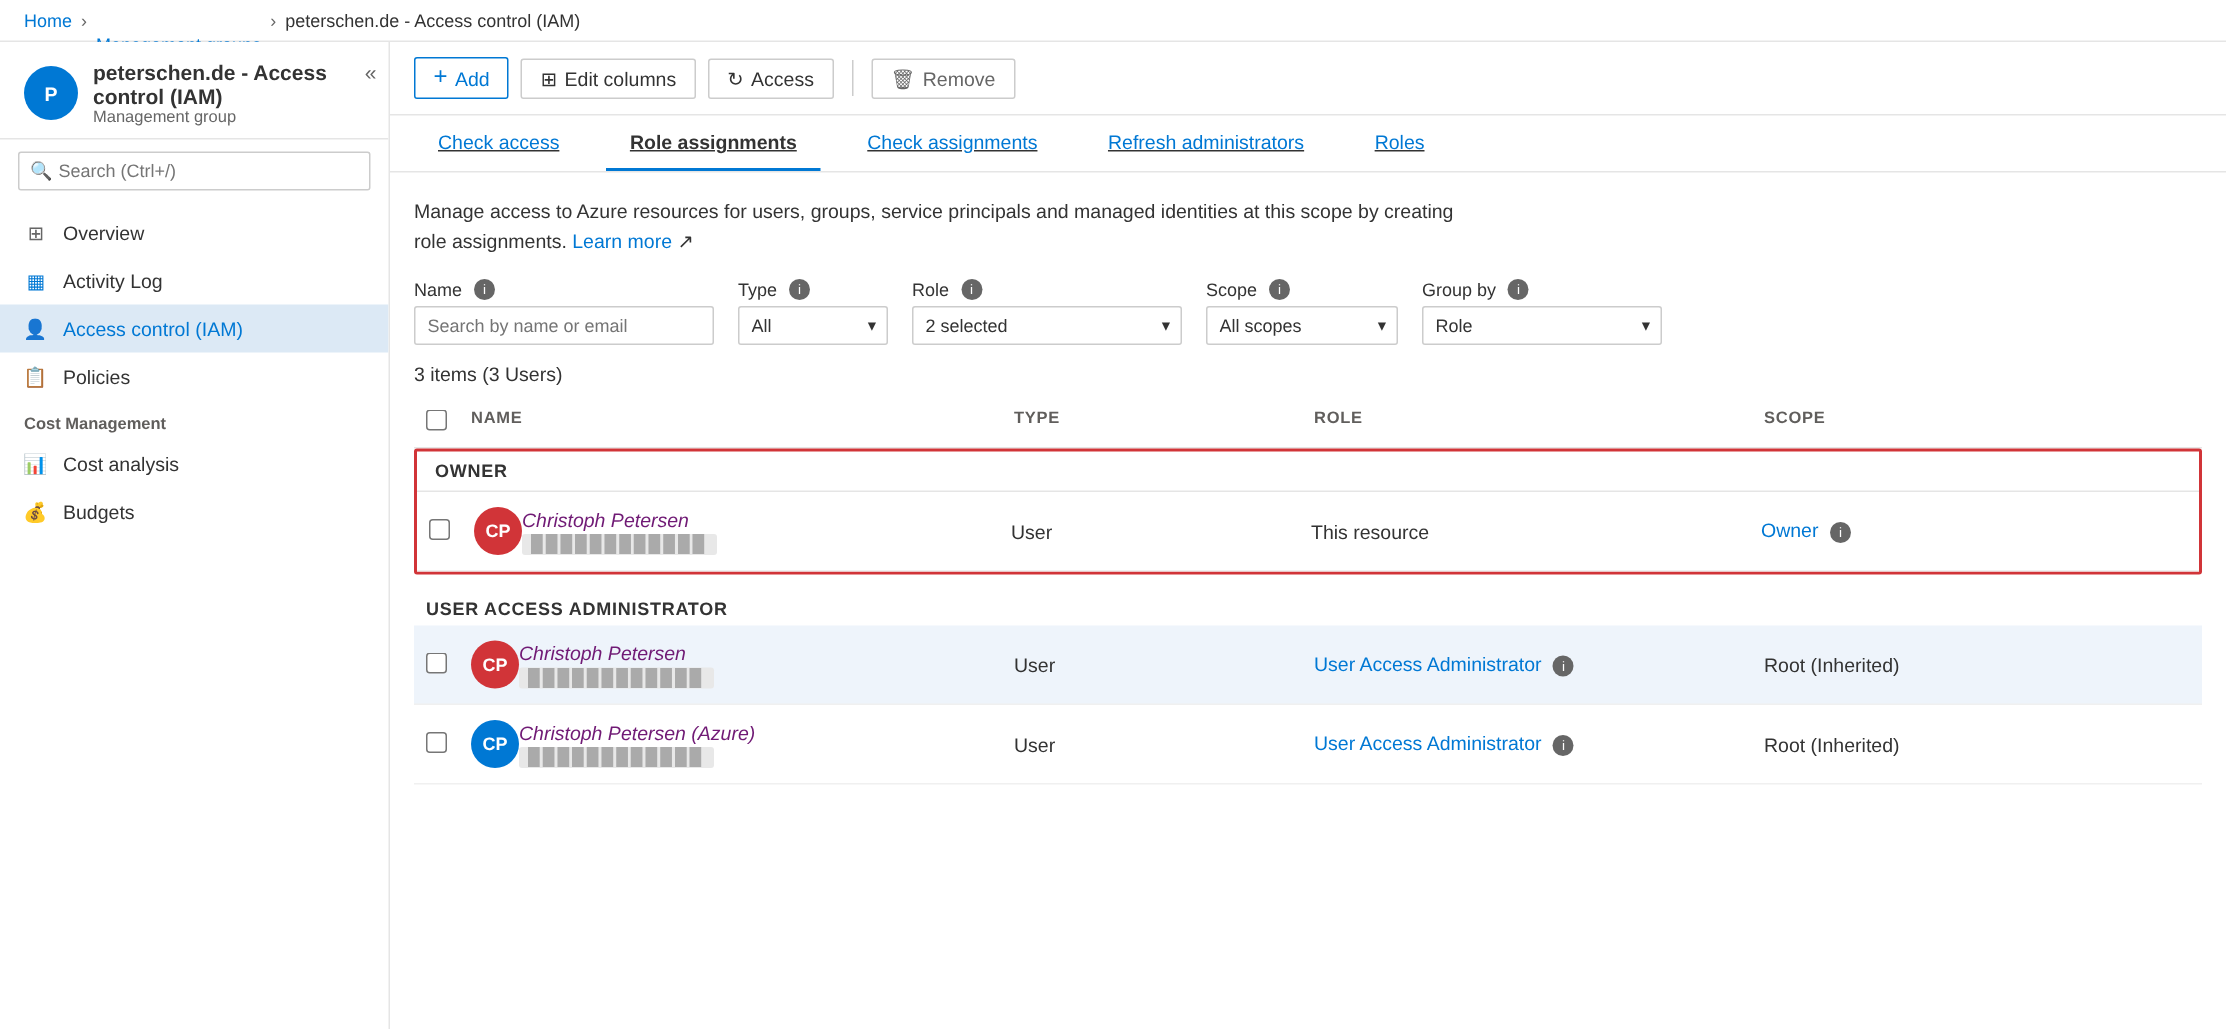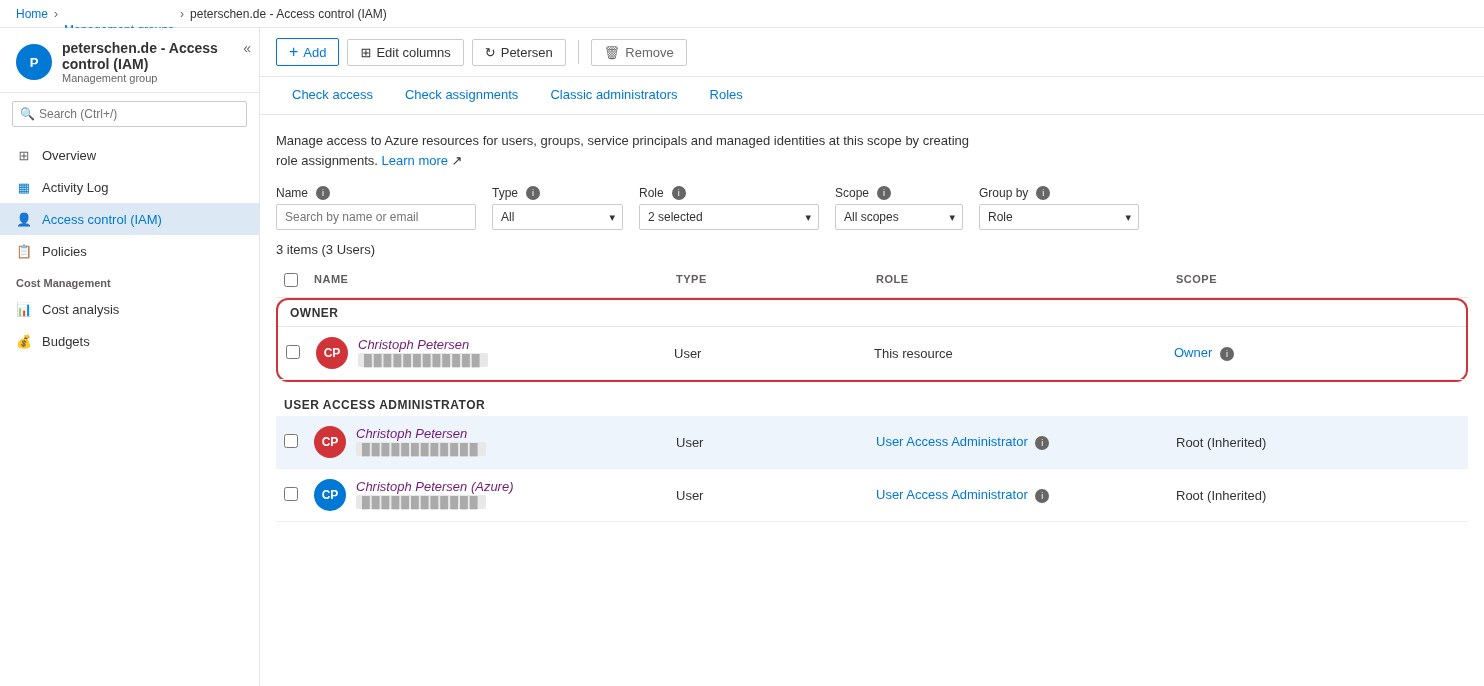--- a/index.html
+++ b/index.html
@@ -24,53 +24,53 @@
     .section-label { padding: 10px 16px 4px; font-size: 11px; font-weight: 600; color: #605e5c; text-transform: none; }
 
     
     .content { flex: 1; display: flex; flex-direction: column; overflow: hidden; }
     .toolbar { padding: 10px 16px; border-bottom: 1px solid #e5e5e5; display: flex; align-items: center; gap: 8px; }
     .toolbar-btn { display: flex; align-items: center; gap: 5px; padding: 5px 12px; background: #fff; border: 1px solid #ccc; border-radius: 2px; cursor: pointer; font-size: 13px; color: #333; }
     .toolbar-btn-primary { color: #0078d4; border-color: #0078d4; }
     .toolbar-sep { width: 1px; height: 24px; background: #ccc; margin: 0 4px; }
     .toolbar-btn-remove { color: #666; }
 
-    .tabs-bar { padding: 0 16px; border-bottom: 1px solid #e5e5e5; display: flex; gap: 0; }
+    .tabs-bar { padding: 0 16px; border-bottom: 1px solid #e5e5e5; display: flex; gap: 15px; text-decoration: underline; }
     .tab { padding: 10px 16px; cursor: pointer; font-size: 13px; color: #0078d4; border-bottom: 2px solid transparent; }
     .tab.active { color: #333; border-bottom: 2px solid #0078d4; font-weight: 600; }
 
     .content-body { flex: 1; overflow-y: auto; padding: 16px; }
     .description { font-size: 13px; color: #333; margin-bottom: 16px; max-width: 700px; line-height: 1.5; }
     .description a { color: #0078d4; text-decoration: none; }
 
     
     .filters { display: flex; gap: 16px; margin-bottom: 12px; align-items: flex-end; }
     .filter-group { display: flex; flex-direction: column; gap: 4px; }
     .filter-label { font-size: 12px; color: #333; display: flex; align-items: center; gap: 4px; }
     .filter-input { padding: 5px 8px; border: 1px solid #ccc; border-radius: 2px; font-size: 12px; width: 200px; color: #333; outline: none; }
     .filter-select { padding: 5px 28px 5px 8px; border: 1px solid #ccc; border-radius: 2px; font-size: 12px; color: #333; background: #fff; appearance: none; cursor: pointer; outline: none; }
     .select-wrapper { position: relative; display: inline-block; }
     .select-wrapper::after { content: '▾'; position: absolute; right: 8px; top: 50%; transform: translateY(-50%); pointer-events: none; color: #333; font-size: 11px; }
-    .select-sm { width: 131px; }
+    .select-sm { width: 100px; }
     .select-md { width: 180px; }
     .select-lg { width: 128px; }
     .select-xl { width: 160px; }
 
     .items-count { font-size: 13px; color: #333; margin-bottom: 8px; }
 
     
     .table-header { display: grid; grid-template-columns: 30px 1fr 200px 300px 300px; padding: 8px 0; border-bottom: 1px solid #e5e5e5; }
     .th { font-size: 11px; font-weight: 600; color: #605e5c; text-transform: uppercase; letter-spacing: 0.5px; padding: 0 8px; }
 
     .group-label { font-size: 12px; font-weight: 600; color: #333; text-transform: uppercase; padding: 8px 8px 4px; letter-spacing: 0.5px; }
 
     .table-row { display: grid; grid-template-columns: 30px 1fr 200px 300px 300px; padding: 10px 0; border-bottom: 1px solid #f0f0f0; align-items: center; }
     .td { padding: 0 8px; font-size: 13px; color: #333; }
 
-    .user-cell { display: flex; gap: 10px; }
+    .user-cell { display: flex; align-items: center; }
     .user-avatar-sm { width: 32px; height: 32px; border-radius: 50%; display: flex; align-items: center; justify-content: center; color: #fff; font-size: 12px; font-weight: 600; flex-shrink: 0; }
     .user-name { color: #701a75; font-size: 13px; cursor: pointer; font-style: italic; }
 
     .role-link { color: #0078d4; cursor: pointer; }
     .info-icon { display: inline-block; width: 14px; height: 14px; border-radius: 50%; background: #666; color: #fff; font-size: 9px; text-align: center; line-height: 14px; margin-left: 4px; cursor: pointer; }
 
     .checkbox { width: 14px; height: 14px; border: 1px solid #666; cursor: pointer; display: inline-block; }
 
     .ua-section { margin-top: 8px; }
   </style>
@@ -142,33 +142,34 @@
         <button class="toolbar-btn toolbar-btn-primary">
           <span style="font-size:16px;line-height:1;">+</span>
           <span>Add</span>
         </button>
         <button class="toolbar-btn">
           <span>⊞</span>
           <span>Edit columns</span>
         </button>
         <button class="toolbar-btn">
           <span>↻</span>
-          <span>Petersen</span>
+          <span>Access</span>
         </button>
         <div class="toolbar-sep"></div>
         <button class="toolbar-btn toolbar-btn-remove">
           <span>🗑</span>
           <span>Remove</span>
         </button>
       </div>
 
       <div class="tabs-bar">
         <div class="tab">Check access</div>
+        <div class="tab active">Role assignments</div>
         <div class="tab">Check assignments</div>
-        <div class="tab">Classic administrators</div>
+        <div class="tab">Refresh administrators</div>
         <div class="tab">Roles</div>
       </div>
 
       <div class="content-body">
         <p class="description">
           <span>Manage access to Azure resources for users, groups, service principals and managed identities at this scope by creating role assignments.</span> <a href="#">Learn more</a> ↗
         </p>
 
         <div class="filters">
           <div class="filter-group">
@@ -227,21 +228,21 @@
         <div class="items-count">3 items (3 Users)</div>
 
         <div class="table-header">
           <div class="th"><input type="checkbox" class="checkbox" style=""></div>
           <div class="th">NAME</div>
           <div class="th">TYPE</div>
           <div class="th">ROLE</div>
           <div class="th">SCOPE</div>
         </div>
 
-        <div style="border:2px solid #d13438; border-radius:12px; margin-bottom:8px;">
+        <div style="border:2px solid #d13438; border-radius:2px; margin-bottom:8px;">
           <div class="group-label" style="padding:6px 12px;">OWNER</div>
           <div class="table-row" style="padding:10px 0; border-top:1px solid #e5e5e5; display:grid; grid-template-columns:30px 1fr 200px 300px 300px; align-items:center;">
             <div class="td"><input type="checkbox" class="checkbox" style=""></div>
             <div class="td">
               <div class="user-cell">
                 <div class="user-avatar-sm" style="background:#d13438;">CP</div>
                 <div>
                   <div class="user-name">Christoph Petersen</div>
                   <div style="font-size:11px;color:#aaa;background:#e8e8e8;padding:1px 6px;border-radius:2px;display:inline-block;letter-spacing:2px;">████████████</div>
                 </div>

